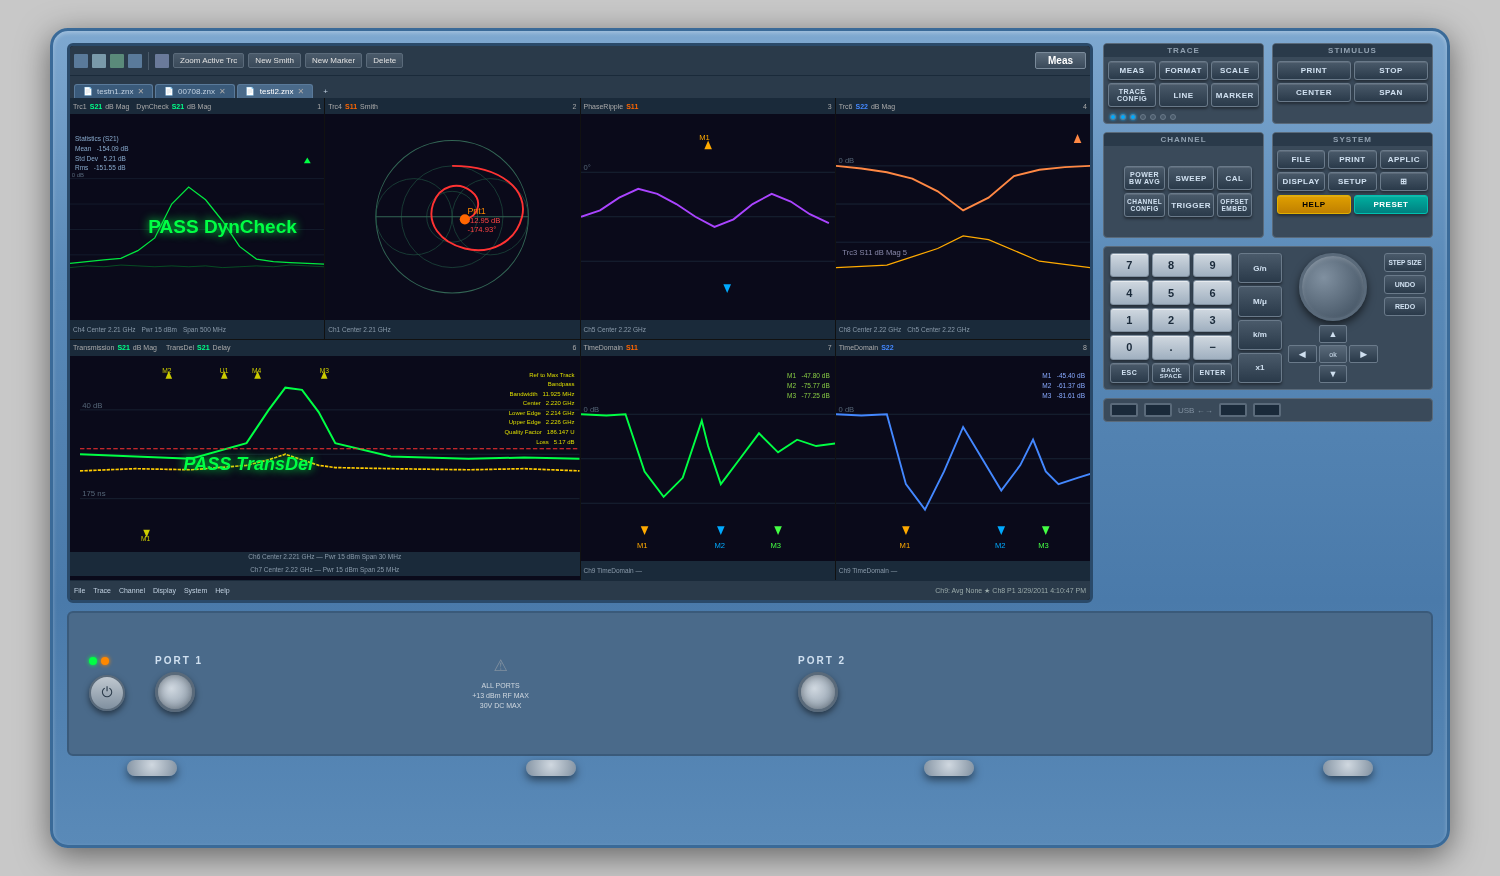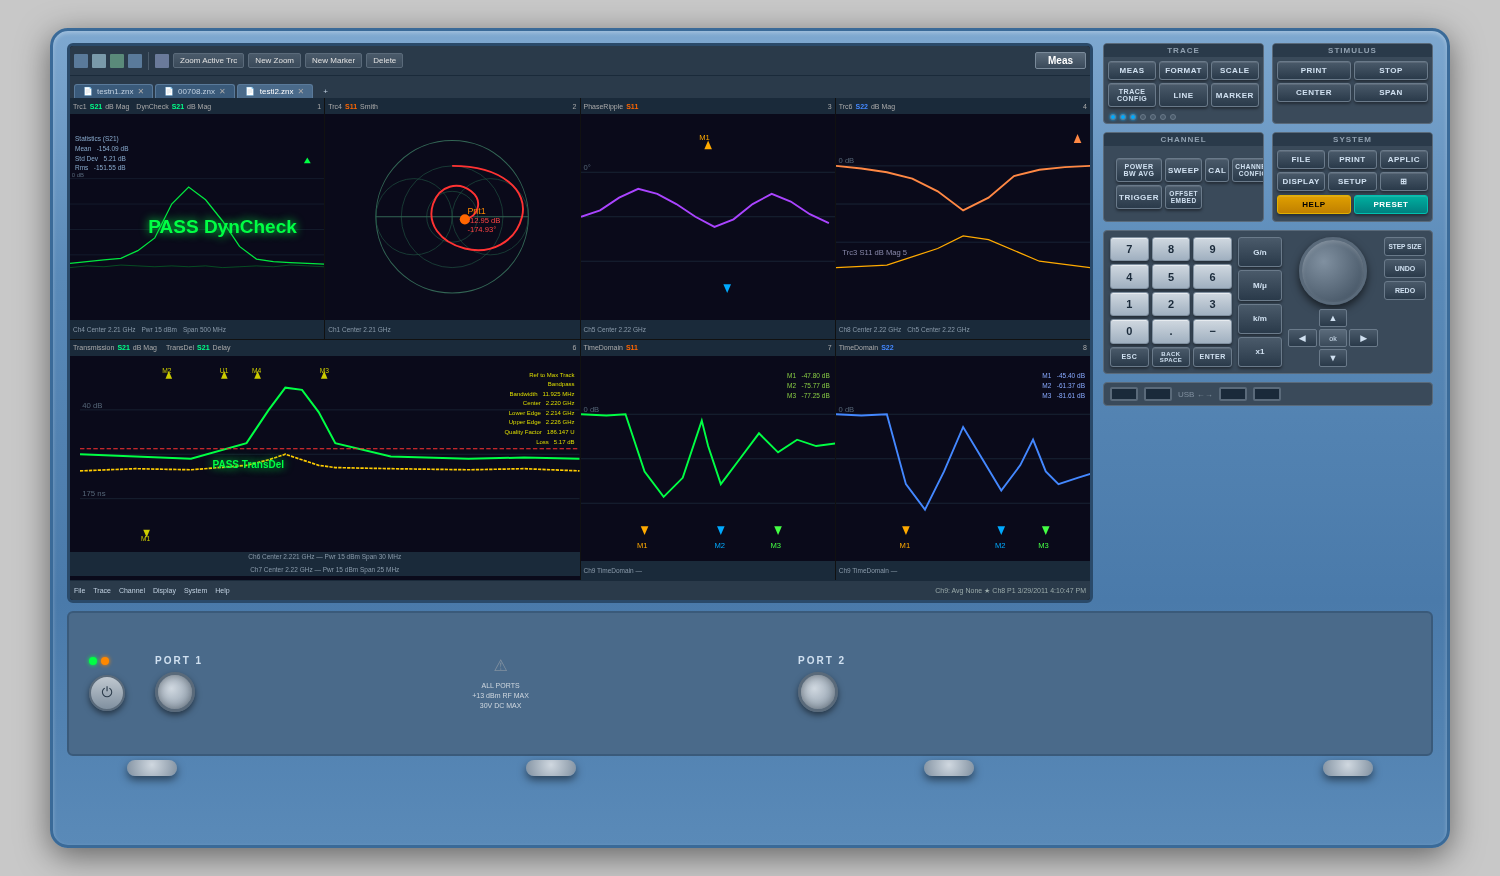--- a/index.html
+++ b/index.html
@@ -545,21 +545,21 @@
         <div class="toolbar-icon"></div>
         <div class="toolbar-icon" style="background:#7a9aaa;"></div>
         <div class="toolbar-icon" style="background:#5a8a7a;"></div>
         <div class="toolbar-icon"></div>
         <div style="width:1px; background:#4a5a6a; height:18px; margin:0 2px;"></div>
         <div class="toolbar-icon" style="background:#6a7a9a;"></div>
         <div class="toolbar-btn">
           <span>Zoom Active Trc</span>
         </div>
         <div class="toolbar-btn">
-          <span>New Zoom</span>
+          <span>New Smith</span>
         </div>
         <div class="toolbar-btn">
           <span>New Marker</span>
         </div>
         <div class="toolbar-btn">
           <span>Delete</span>
         </div>
         <div class="toolbar-meas">Meas</div>
       </div>
 
@@ -747,21 +747,21 @@
               <polygon points="130,5 127,12 133,12" fill="#cccc00"></polygon>
               <text x="126" y="7" fill="#cccc00" font-size="6">U1</text>
               <polygon points="160,5 157,12 163,12" fill="#cccc00"></polygon>
               <text x="155" y="7" fill="#cccc00" font-size="6">M4</text>
               <polygon points="220,5 217,12 223,12" fill="#cccc00"></polygon>
               <text x="216" y="7" fill="#cccc00" font-size="6">M3</text>
 
               <polygon points="60,155 57,148 63,148" fill="#cccc00"></polygon>
               <text x="55" y="158" fill="#cccc00" font-size="6">M1</text>
             </svg>
-            <div class="pass-label" style="font-size:10px; top:55%; left:35%;">PASS TransDel</div>
+            <div class="pass-label" style="font-size:18px; top:55%; left:35%;font-style:italic;">PASS TransDel</div>
           </div>
           <div class="chart-footer" style="flex-direction:column; height:24px;">
             <span>Ch6 Center 2.221 GHz —  Pwr 15 dBm  Span 30 MHz</span>
             <span>Ch7 Center 2.22 GHz —  Pwr 15 dBm  Span 25 MHz</span>
           </div>
         </div>
 
         <div class="chart-cell">
           <div class="chart-header">
             <span class="ch-label">TimeDomain</span>
@@ -875,21 +875,21 @@
             <button class="panel-btn">CENTER</button>
             <button class="panel-btn">SPAN</button>
           </div>
         </div>
       </div>
 
       <div class="double-section">
 
         <div class="panel-section">
           <div class="section-title">CHANNEL</div>
-          <div class="btn-grid" style="grid-template-columns: 1fr 1fr 1fr 1fr; gap:3px; padding:12px;">
+          <div class="btn-grid" style="grid-template-columns: 1fr 1fr 1fr; gap:3px; padding:20px;">
             <button class="panel-btn" style="font-size:7px;">POWER BW AVG</button>
             <button class="panel-btn">SWEEP</button>
             <button class="panel-btn">CAL</button>
             <button class="panel-btn" style="font-size:6.5px;">CHANNEL CONFIG</button>
             <button class="panel-btn">TRIGGER</button>
             <button class="panel-btn" style="font-size:6.5px;">OFFSET EMBED</button>
           </div>
         </div>
 
         <div class="panel-section">

